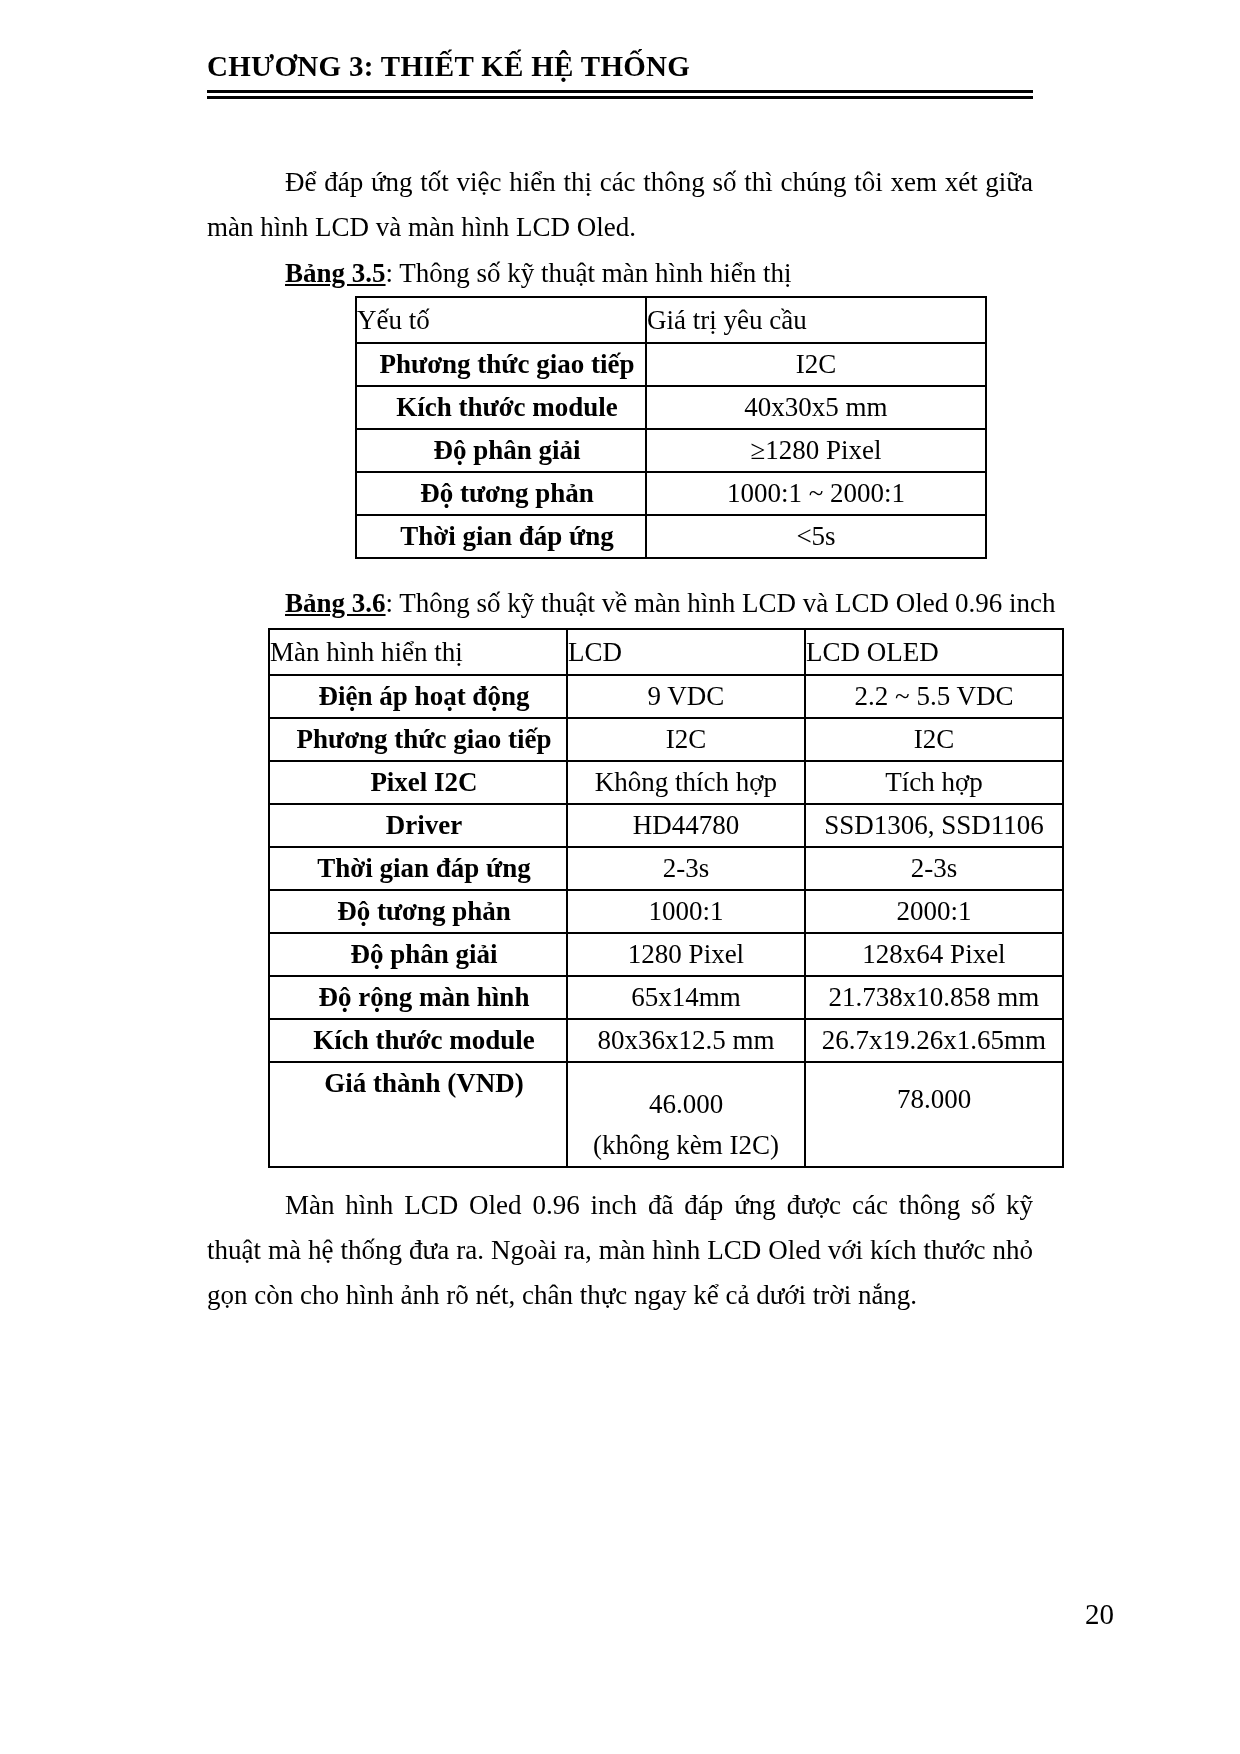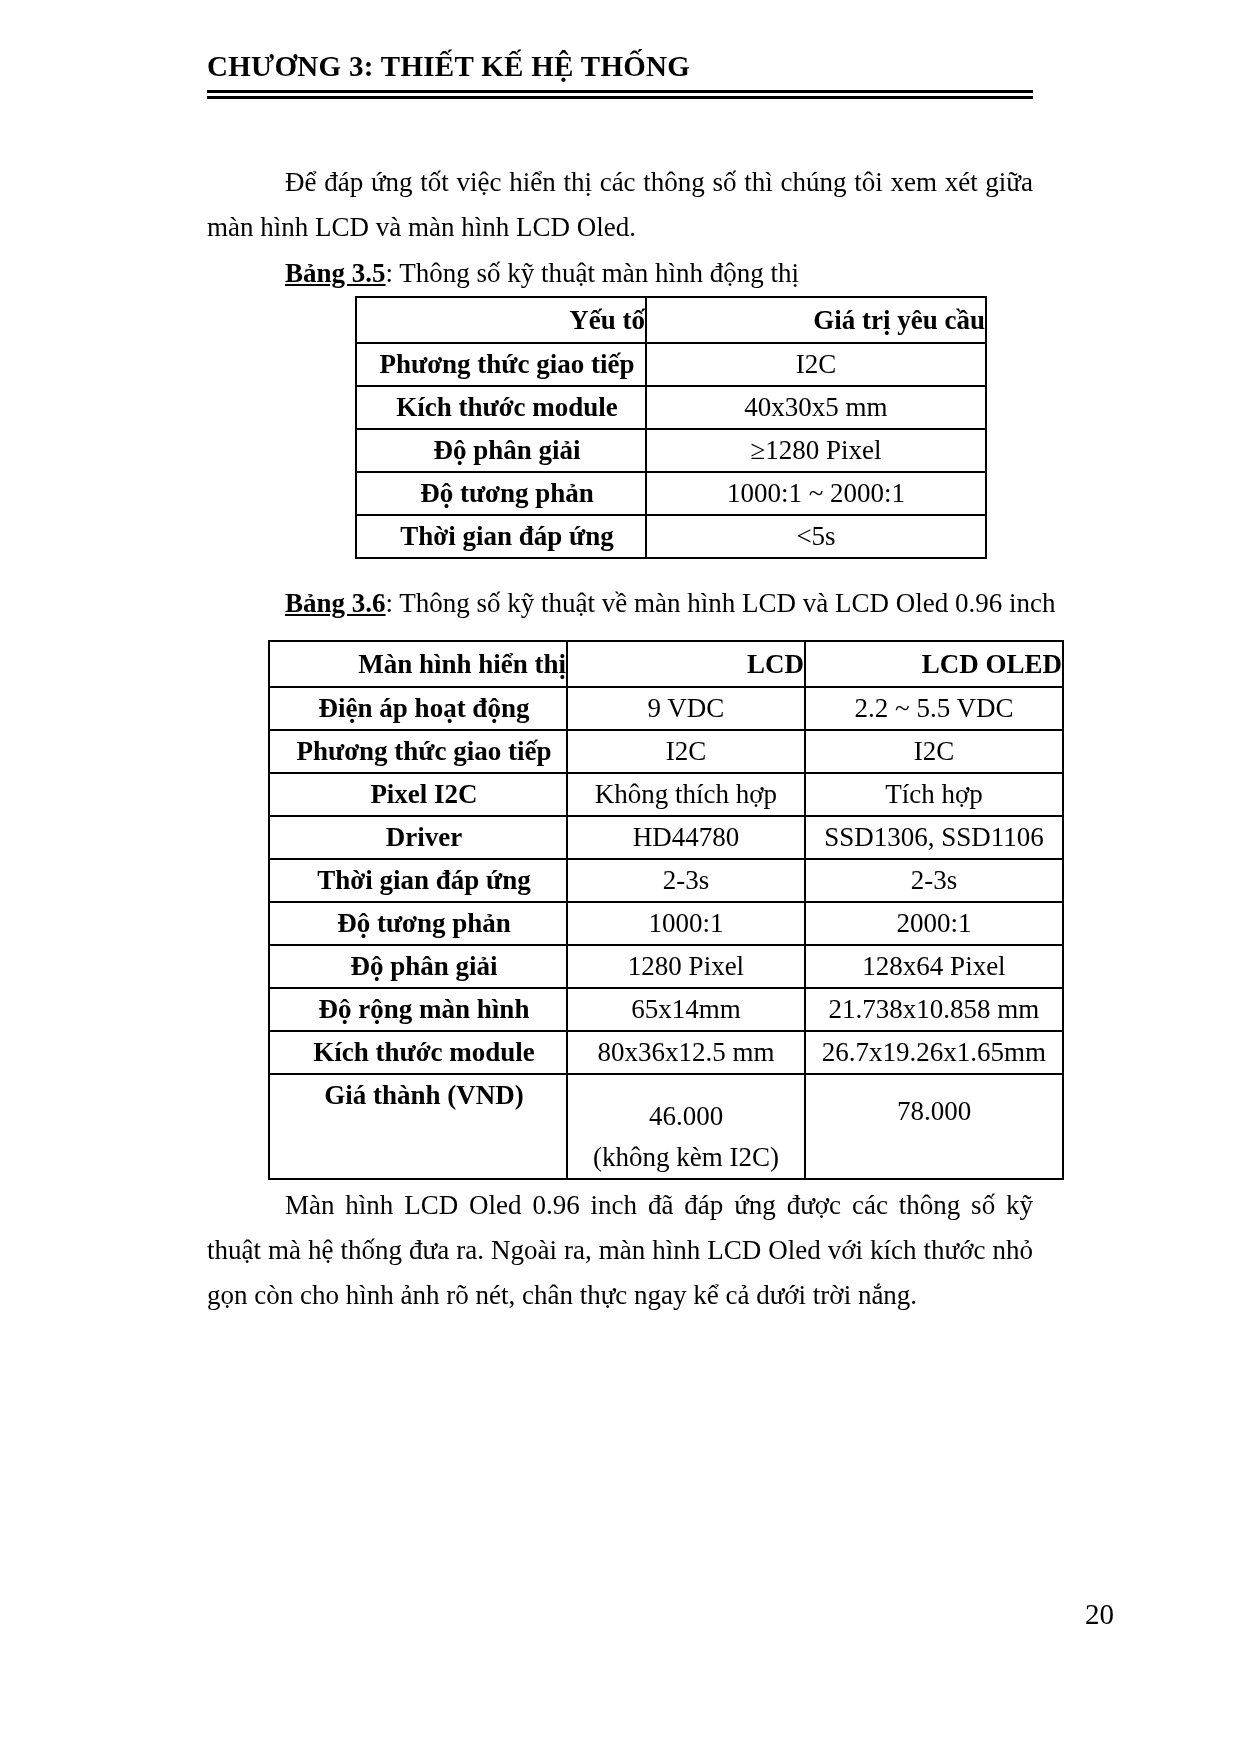--- a/index.html
+++ b/index.html
@@ -41,24 +41,24 @@
   }
   .caption-35 { left:285px; top:258px; }
   .caption-36 { left:285px; top:588px; }
   .caption b { text-decoration:underline; }
 
   
   table { border-collapse:collapse; table-layout:fixed; }
   td { border:2px solid #000; font-size:27px; padding:0; }
 
   .table-35 { left:355px; top:296px; width:630px; }
-  .table-36 { left:268px; top:628px; width:794px;margin-top:12px; }
+  .table-36 { left:268px; top:628px; width:794px; }
 
   td.hdr {
-    font-weight:bold; text-align:right; vertical-align:middle;
+    font-weight:normal; text-align:left; vertical-align:middle;
     height:44px;
   }
   td.lbl {
     font-weight:bold; text-align:center; vertical-align:middle;
     padding-left:12px; height:41px;
   }
   td.val {
     text-align:center; vertical-align:middle; height:41px;
   }
   tr.tall td { height:82px; vertical-align:top; padding-top:21px; }
@@ -72,21 +72,21 @@
   }
 </style>
 </head>
 <body>
 
 <div class="abs chapter-heading">CHƯƠNG 3: THIẾT KẾ HỆ THỐNG</div>
 <div class="abs heading-rule"></div>
 
 <div class="abs para intro-para">Để đáp ứng tốt việc hiển thị các thông số thì chúng tôi xem xét giữa màn hình LCD và màn hình LCD Oled.</div>
 
-<div class="abs caption caption-35"><b>Bảng 3.5</b><span>: Thông số kỹ thuật màn hình động thị</span></div>
+<div class="abs caption caption-35"><b>Bảng 3.5</b><span>: Thông số kỹ thuật màn hình hiển thị</span></div>
 
 <table class="abs table-35">
   <colgroup>
       <col style="width:290px">
       <col style="width:340px">
     </colgroup>
   <tbody>
       <tr>
     <td class="hdr">Yếu tố</td>
     <td class="hdr">Giá trị yêu cầu</td>

